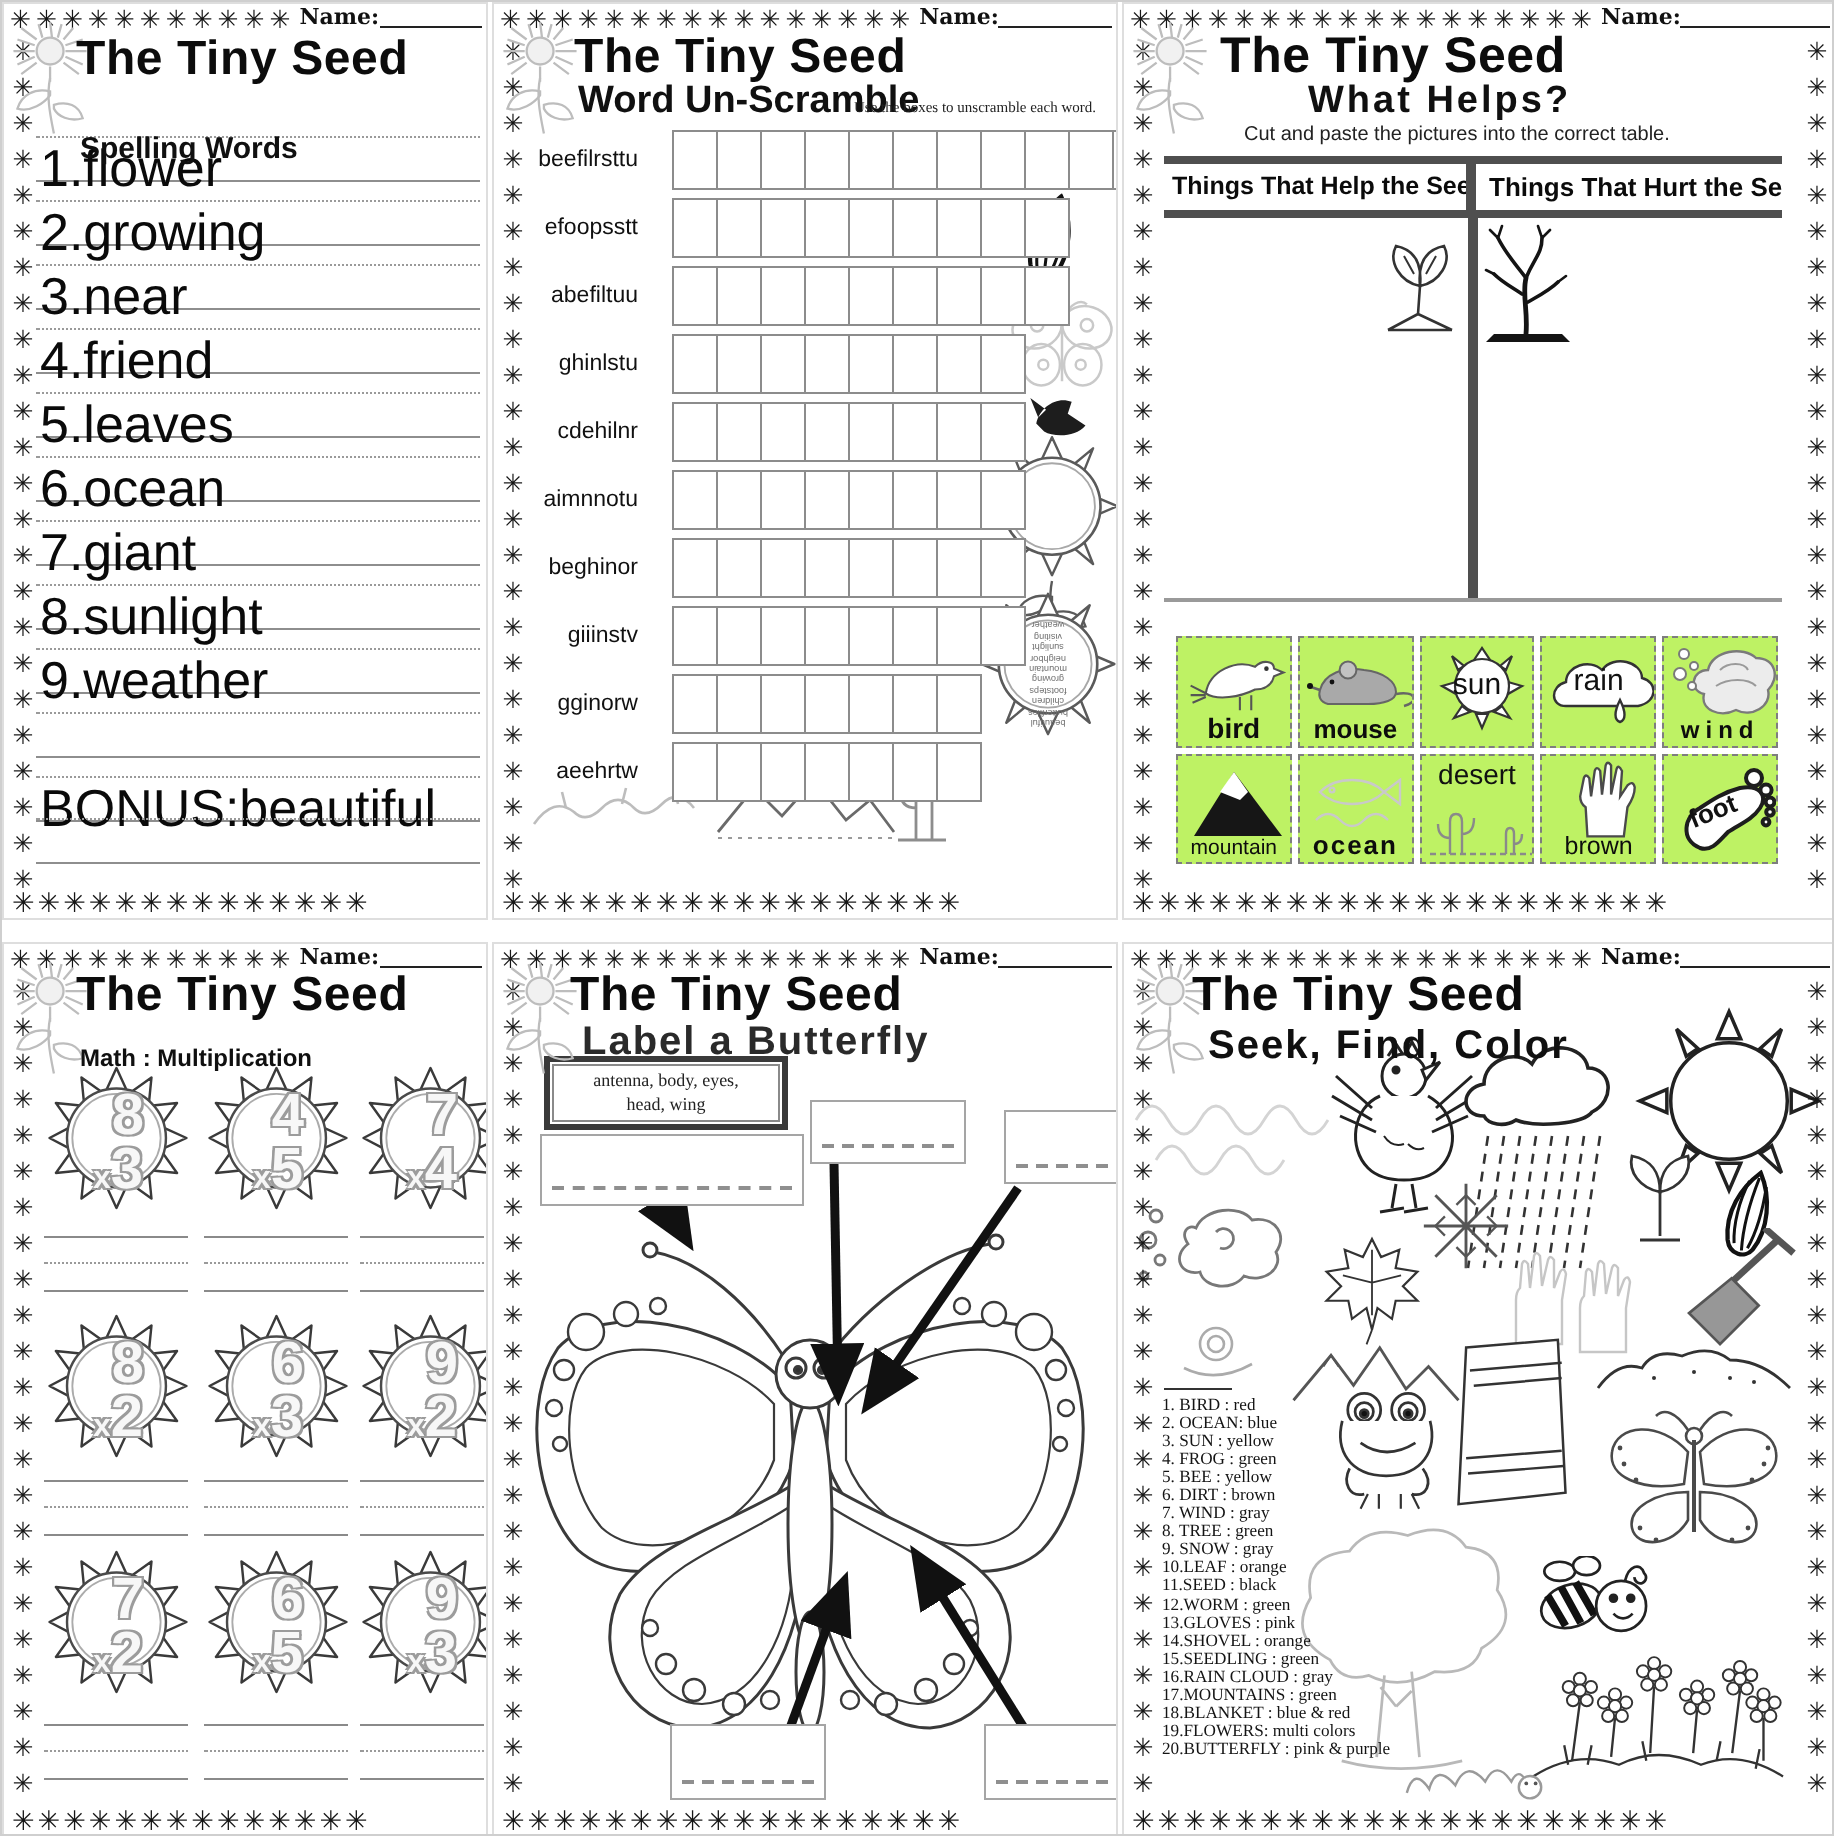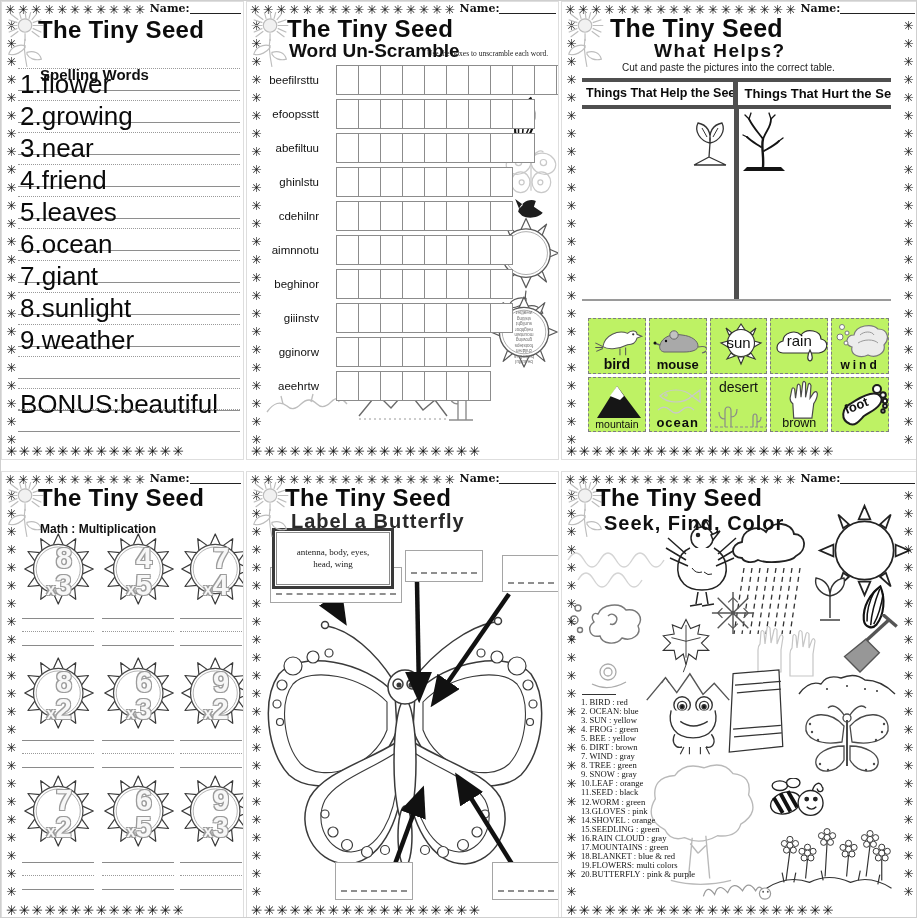--- a/index.html
+++ b/index.html
@@ -42,21 +42,21 @@
   .mcell{position:absolute;width:70px;height:76px;}
   .mcell svg{width:70px;height:74px;display:block;}
   .mnum{position:absolute;left:0;top:13px;width:100%;text-align:center;font-weight:bold;color:#f7f7f7;
         text-shadow:-1.2px -1.2px 0 #9c9c9c,1.2px -1.2px 0 #9c9c9c,-1.2px 1.2px 0 #9c9c9c,1.2px 1.2px 0 #9c9c9c;line-height:.92;}
   .mtop{font-size:29px;padding-left:10px;}
   .mbot{font-size:29px;}
   .mx{font-size:16px;}
   .mlines{position:absolute;height:26px;border-top:1.5px solid #8a8a8a;border-bottom:1.5px solid #8a8a8a;}
   .mlines i{position:absolute;left:0;right:0;top:12px;border-top:1.5px dotted #9a9a9a;}
   
-  .wbank{position:absolute;left:25px;top:56px;width:112px;border:3px solid #3a3a3a;box-shadow:inset 0 0 0 1px #fff,inset 0 0 0 2px #8a8a8a;padding:16px 2px;text-align:center;font-family:"Liberation Serif",serif;font-size:9px;line-height:1.3;color:#222;background:#fff;z-index:6;}
+  .wbank{position:absolute;left:25px;top:56px;width:112px;border:3px solid #3a3a3a;box-shadow:inset 0 0 0 1px #fff,inset 0 0 0 2px #8a8a8a;padding:4px 2px;text-align:center;font-family:"Liberation Serif",serif;font-size:9px;line-height:1.3;color:#222;background:#fff;z-index:6;}
   .abox{position:absolute;border:1px solid #a5a5a5;background:#fff;z-index:5;}
   .abox .dash{position:absolute;left:5px;right:5px;bottom:7px;border-top:2px dashed #8f8f8f;}
   
   .sk-list{position:absolute;left:19px;top:226px;width:112px;font-family:"Liberation Serif",serif;font-size:8.6px;line-height:9.05px;color:#141414;z-index:6;}
   .sk-list div{white-space:nowrap;}
   .sk-topline{position:absolute;left:20px;top:222px;width:34px;border-top:1px solid #333;z-index:6;}
   .d6{position:absolute;}
 </style>
 </head>
 <body>

